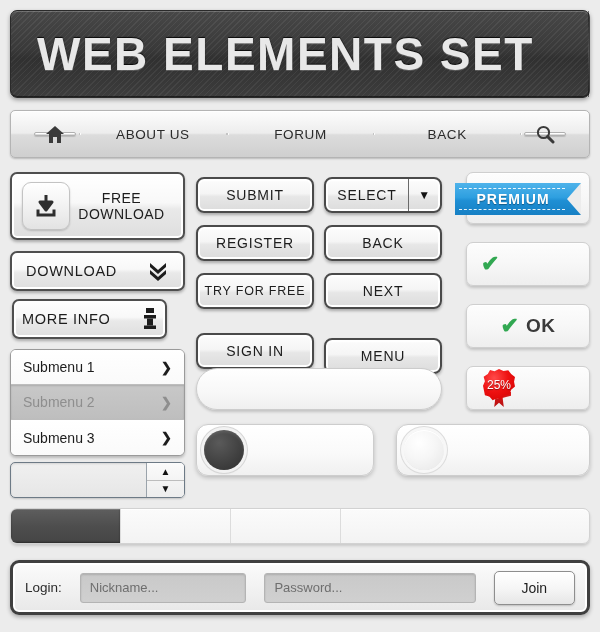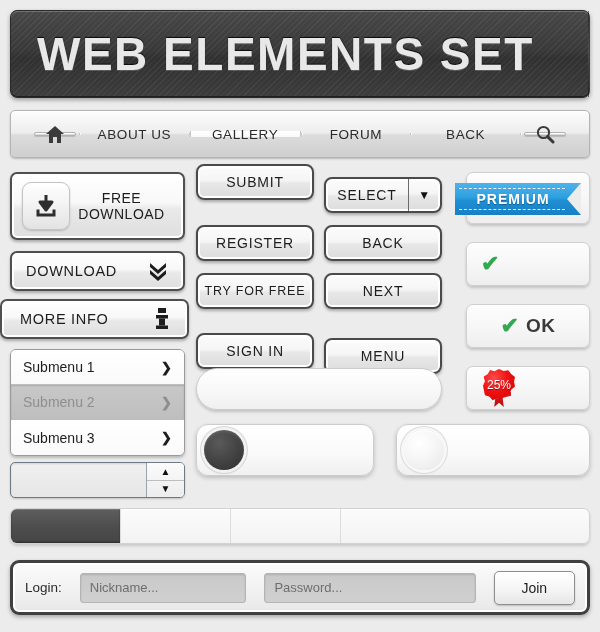--- a/index.html
+++ b/index.html
@@ -137,21 +137,21 @@
     box-shadow: inset 0 1px 0 #fff, 0 1px 2px rgba(0,0,0,0.18);
     display: flex; align-items: center; justify-content: center;
   }
   .free-dl-label {
     flex: 1; text-align: center;
     font-size: 14px; line-height: 1.15; color: #1d1d1d;
     letter-spacing: 0.5px;
   }
 
   #download-btn { left: 10px; top: 251px; width: 175px; height: 40px; padding: 0 14px; justify-content: space-between; }
-  #more-info-btn { left: 0; top: 299px; width: 189px; height: 40px; padding: 0 18px; justify-content: space-between; }
+  #more-info-btn { left: 12px; top: 299px; width: 155px; height: 40px; padding: 0 8px; justify-content: space-between; }
   .sb-label { font-size: 14.5px; color: #1d1d1d; letter-spacing: 0.7px; }
 
   
   .submenu {
     position: absolute; left: 10px; top: 349px;
     width: 175px;
     border-radius: 6px;
     border: 1px solid #9a9a9a;
     overflow: hidden;
     box-shadow: 0 2px 3px rgba(0,0,0,0.22);
@@ -193,21 +193,21 @@
     background: linear-gradient(180deg, #fbfbfb 0%, #ededed 100%);
   }
   .spin-btn {
     flex: 1; display: flex; align-items: center; justify-content: center;
     font-size: 10px; color: #111; cursor: pointer;
   }
   .spin-btn.up { border-bottom: 1px solid #bdbdbd; }
 
   
   .cbtn { width: 118px; height: 36px; }
-  #btn-submit { left: 196px; top: 164px; }
+  #btn-submit { left: 196px; top: 177px; }
   #btn-select { left: 324px; top: 177px; justify-content: flex-start; padding-left: 0; }
   #btn-register { left: 196px; top: 225px; }
   #btn-back { left: 324px; top: 225px; }
   #btn-tryfree { left: 196px; top: 273px; }
   #btn-next { left: 324px; top: 273px; }
   #btn-signin { left: 196px; top: 333px; }
   #btn-menu { left: 324px; top: 338px; }
 
   .select-label {
     flex: 1; text-align: center;
@@ -382,21 +382,20 @@
   <div class="nav-icon-btn">
     <span>
       <svg class="icon-svg" width="20" height="19" viewBox="0 0 20 19">
         <path d="M10 1 L19 9 L16 9 L16 18 L12 18 L12 12 L8 12 L8 18 L4 18 L4 9 L1 9 Z" fill="#3a3a3a"></path>
       </svg>
     </span>
   </div>
   <div class="nav-sep"></div>
   <div class="nav-item">ABOUT US</div>
   <div class="nav-sep"></div>
-  <div class="nav-item active">GALLERY</div>
   <div class="nav-sep"></div>
   <div class="nav-item">FORUM</div>
   <div class="nav-sep"></div>
   <div class="nav-item">BACK</div>
   <div class="nav-sep"></div>
   <div class="nav-icon-btn">
     <span>
       <svg class="icon-svg" width="20" height="20" viewBox="0 0 20 20">
         <circle cx="8.5" cy="8.5" r="5.6" fill="none" stroke="#3a3a3a" stroke-width="2"></circle>
         <line x1="12.6" y1="12.6" x2="18" y2="18" stroke="#3a3a3a" stroke-width="3" stroke-linecap="round"></line>

